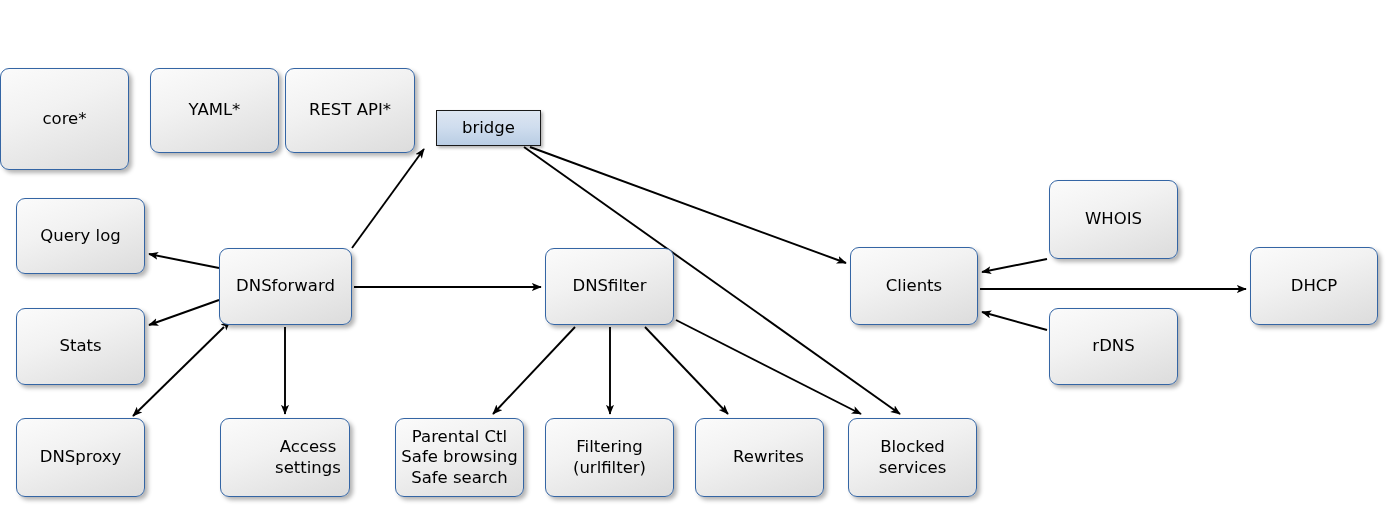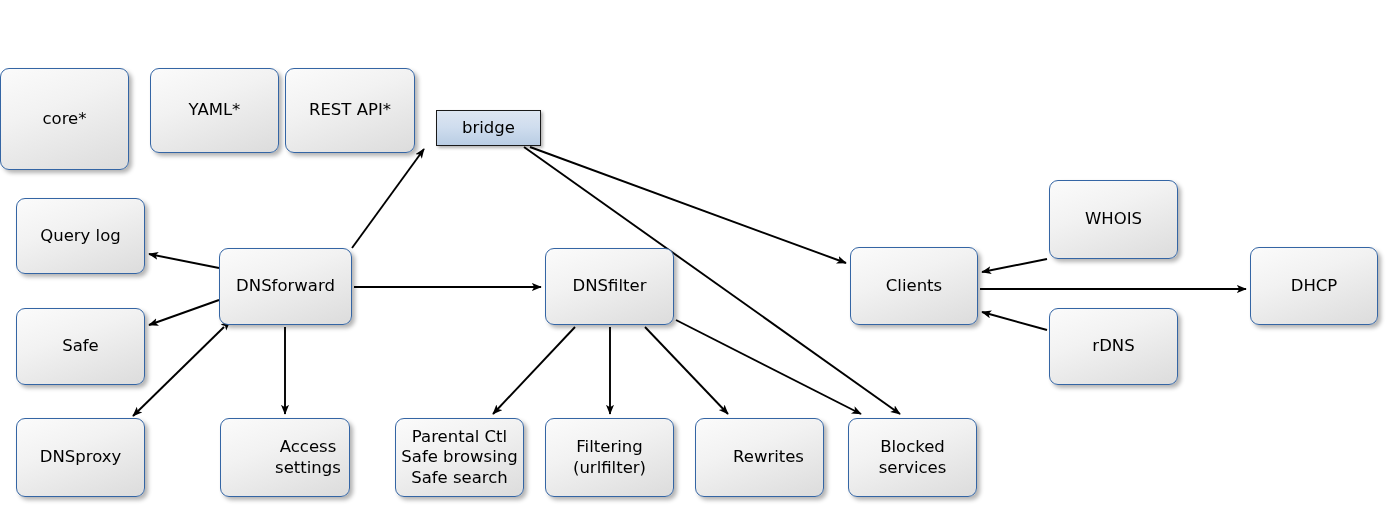--- a/index.html
+++ b/index.html
@@ -93,21 +93,21 @@
       </g>
   </svg>
 
 
   <div id="node-layer">
       <div class="node" style="left: 0; top: 68px; width: 129px; height: 102px;">core*</div>
       <div class="node" style="left: 150px; top: 68px; width: 129px; height: 85px;">YAML*</div>
       <div class="node" style="left: 285px; top: 68px; width: 130px; height: 85px;">REST API*</div>
       <div class="node bridge-node" style="left: 412px; top: 110px; width: 105px; height: 36px; margin-left: 24px;">bridge</div>
       <div class="node" style="left: 16px; top: 198px; width: 129px; height: 76px;">Query log</div>
-      <div class="node" style="left: 16px; top: 308px; width: 129px; height: 77px;">Safe</div>
+      <div class="node" style="left: 16px; top: 308px; width: 129px; height: 77px;">Stats</div>
       <div class="node" style="left: 16px; top: 418px; width: 129px; height: 79px;">DNSproxy</div>
       <div class="node" style="left: 219px; top: 248px; width: 133px; height: 77px;">DNSforward</div>
       <div class="node" style="left: 220px; top: 418px; width: 130px; height: 79px; padding-left: 46px;">Access
 settings</div>
       <div class="node" style="left: 545px; top: 248px; width: 129px; height: 77px;">DNSfilter</div>
       <div class="node" style="left: 395px; top: 418px; width: 129px; height: 79px;">Parental Ctl
 Safe browsing
 Safe search</div>
       <div class="node" style="left: 545px; top: 418px; width: 129px; height: 79px;">Filtering
 (urlfilter)</div>

